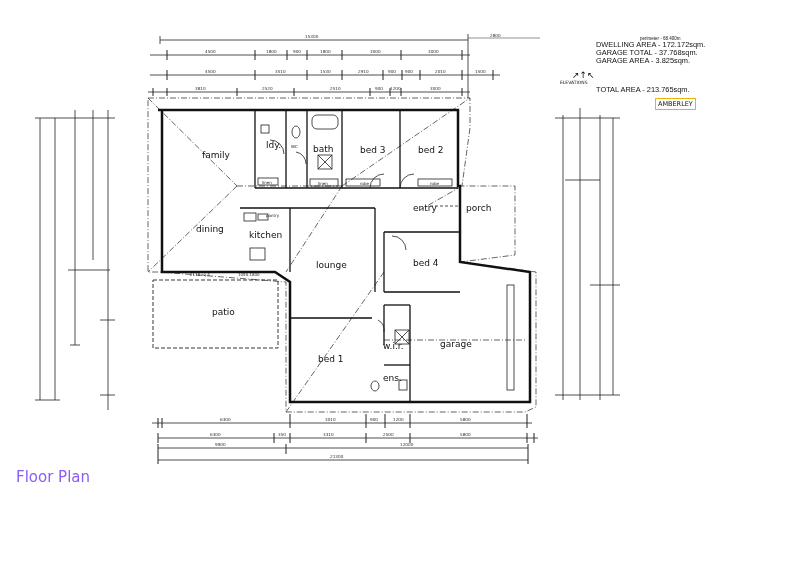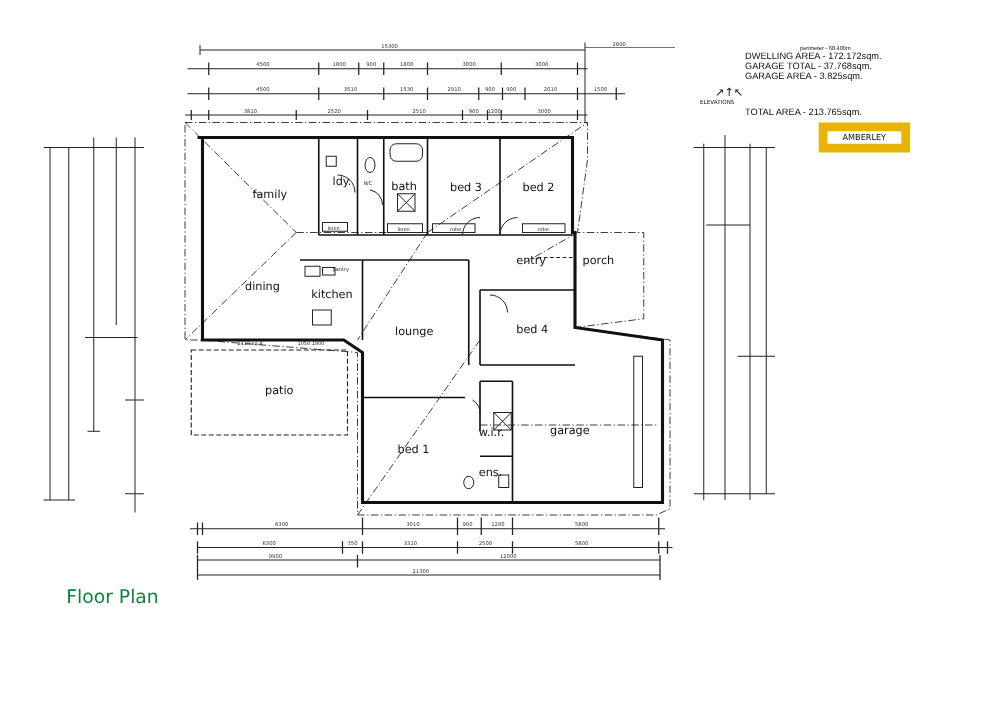--- a/index.html
+++ b/index.html
@@ -5,23 +5,23 @@
   html,body{margin:0;padding:0;background:#fff;}
   body{width:800px;height:569px;position:relative;overflow:hidden;font-family:"DejaVu Sans",sans-serif;color:#111;}
   svg{position:absolute;left:0;top:0;}
   .dim{font-family:"DejaVu Sans",sans-serif;font-size:4.2px;fill:#333;}
   .room{font-family:"DejaVu Sans",sans-serif;font-size:9px;fill:#111;}
   .small{font-family:"DejaVu Sans",sans-serif;font-size:4px;fill:#222;}
   .info{position:absolute;left:596px;top:36px;font-family:Liberation Sans, sans-serif;color:#111;}
   .info .perim{font-size:4.5px;margin-left:44px;}
   .info .ln{font-size:7.4px;line-height:8.2px;white-space:nowrap;}
   .info .total{margin-top:20px;}
-  .badge{position:absolute;left:655px;top:98px;border:7px solid #eab308;font-size:6.5px;padding:1px 12px;font-family:"DejaVu Sans",sans-serif;}
+  .badge{position:absolute;left:655px;top:98px;border:1px solid #eab308;font-size:6.5px;padding:1px 2px;font-family:"DejaVu Sans",sans-serif;}
   .elev{position:absolute;left:560px;top:70px;font-size:4.5px;font-family:"DejaVu Sans",sans-serif;}
-  .title{position:absolute;left:16px;top:468px;font-size:15px;font-family:"DejaVu Sans",sans-serif;color:#15803d;margin-left:37px;}
+  .title{position:absolute;left:16px;top:468px;font-size:15px;font-family:"DejaVu Sans",sans-serif;color:#8b5cf6;}
 </style>
 </head>
 <body>
 
 <svg width="800" height="569" viewBox="0 0 800 569">
   <g stroke="#222" fill="none" stroke-width="0.8">
 
     <line x1="160" y1="40" x2="468" y2="40"></line>
     <line x1="468" y1="38" x2="540" y2="38" stroke-width="0.5"></line>
     <line x1="160" y1="36" x2="160" y2="44"></line>

